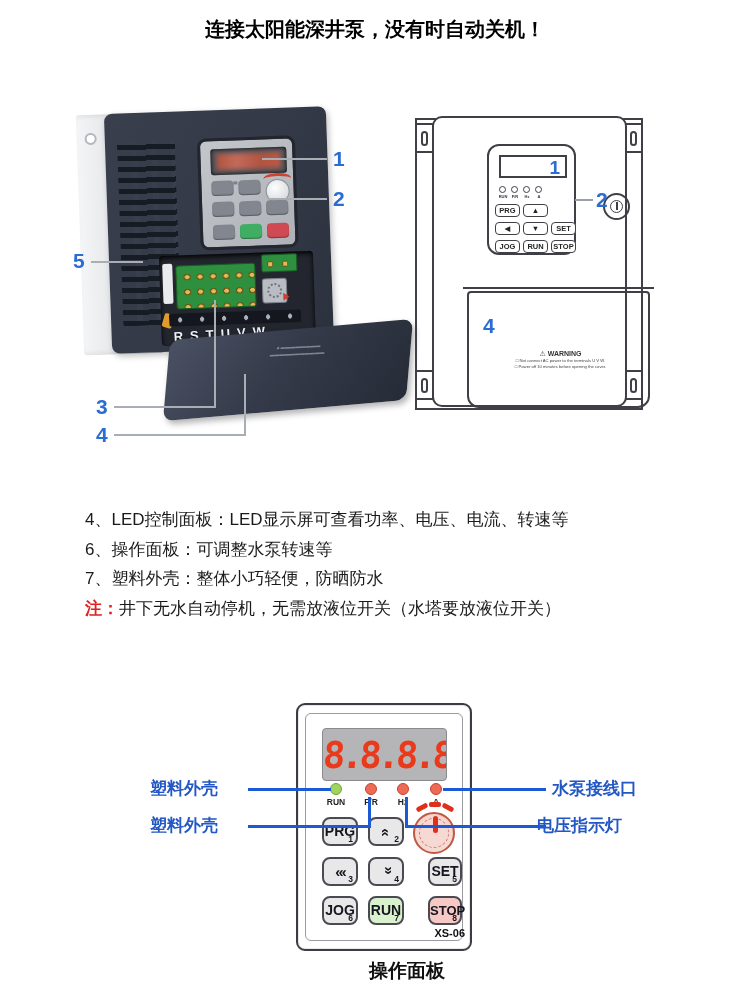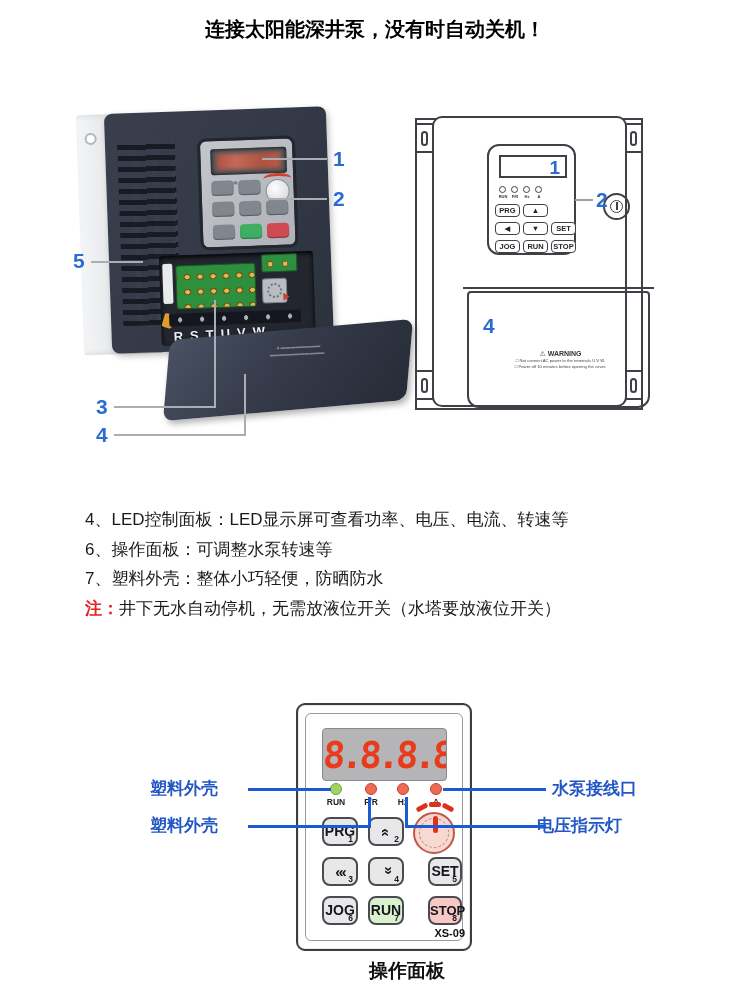--- a/index.html
+++ b/index.html
@@ -303,21 +303,21 @@
     </div>
 
     <div class="abs p-btn" style="left:27px;top:117px;"><span>PRG</span><span class="p-sub">1</span></div>
     <div class="abs p-btn" style="left:73px;top:117px;"><span class="chev up">«</span><span class="p-sub">2</span></div>
     <div class="abs p-btn" style="left:27px;top:157px;"><span class="chev">«‹</span><span class="p-sub">3</span></div>
     <div class="abs p-btn" style="left:73px;top:157px;"><span class="chev down">«</span><span class="p-sub">4</span></div>
     <div class="abs p-btn" style="left:133px;top:157px;width:34px;"><span>SET</span><span class="p-sub">5</span></div>
     <div class="abs p-btn" style="left:27px;top:196px;"><span>JOG</span><span class="p-sub">6</span></div>
     <div class="abs p-btn green" style="left:73px;top:196px;"><span>RUN</span><span class="p-sub">7</span></div>
     <div class="abs p-btn pink" style="left:133px;top:196px;width:34px;font-size:13px;"><span>STOP</span><span class="p-sub">8</span></div>
-    <div class="p-model">XS-09</div>
+    <div class="p-model">XS-06</div>
   </div>
 
   <div class="abs ind-label" style="left:150px;top:779px;">塑料外壳</div>
   <div class="abs blue-line" style="left:248px;top:788px;width:83px;height:3px;"></div>
   <div class="abs ind-label" style="left:150px;top:816px;">塑料外壳</div>
   <div class="abs blue-line" style="left:248px;top:825px;width:123px;height:3px;"></div>
   <div class="abs blue-line" style="left:368px;top:797px;width:3px;height:31px;"></div>
   <div class="abs ind-label" style="left:552px;top:779px;">水泵接线口</div>
   <div class="abs blue-line" style="left:443px;top:788px;width:103px;height:3px;"></div>
   <div class="abs ind-label" style="left:537px;top:816px;">电压指示灯</div>

